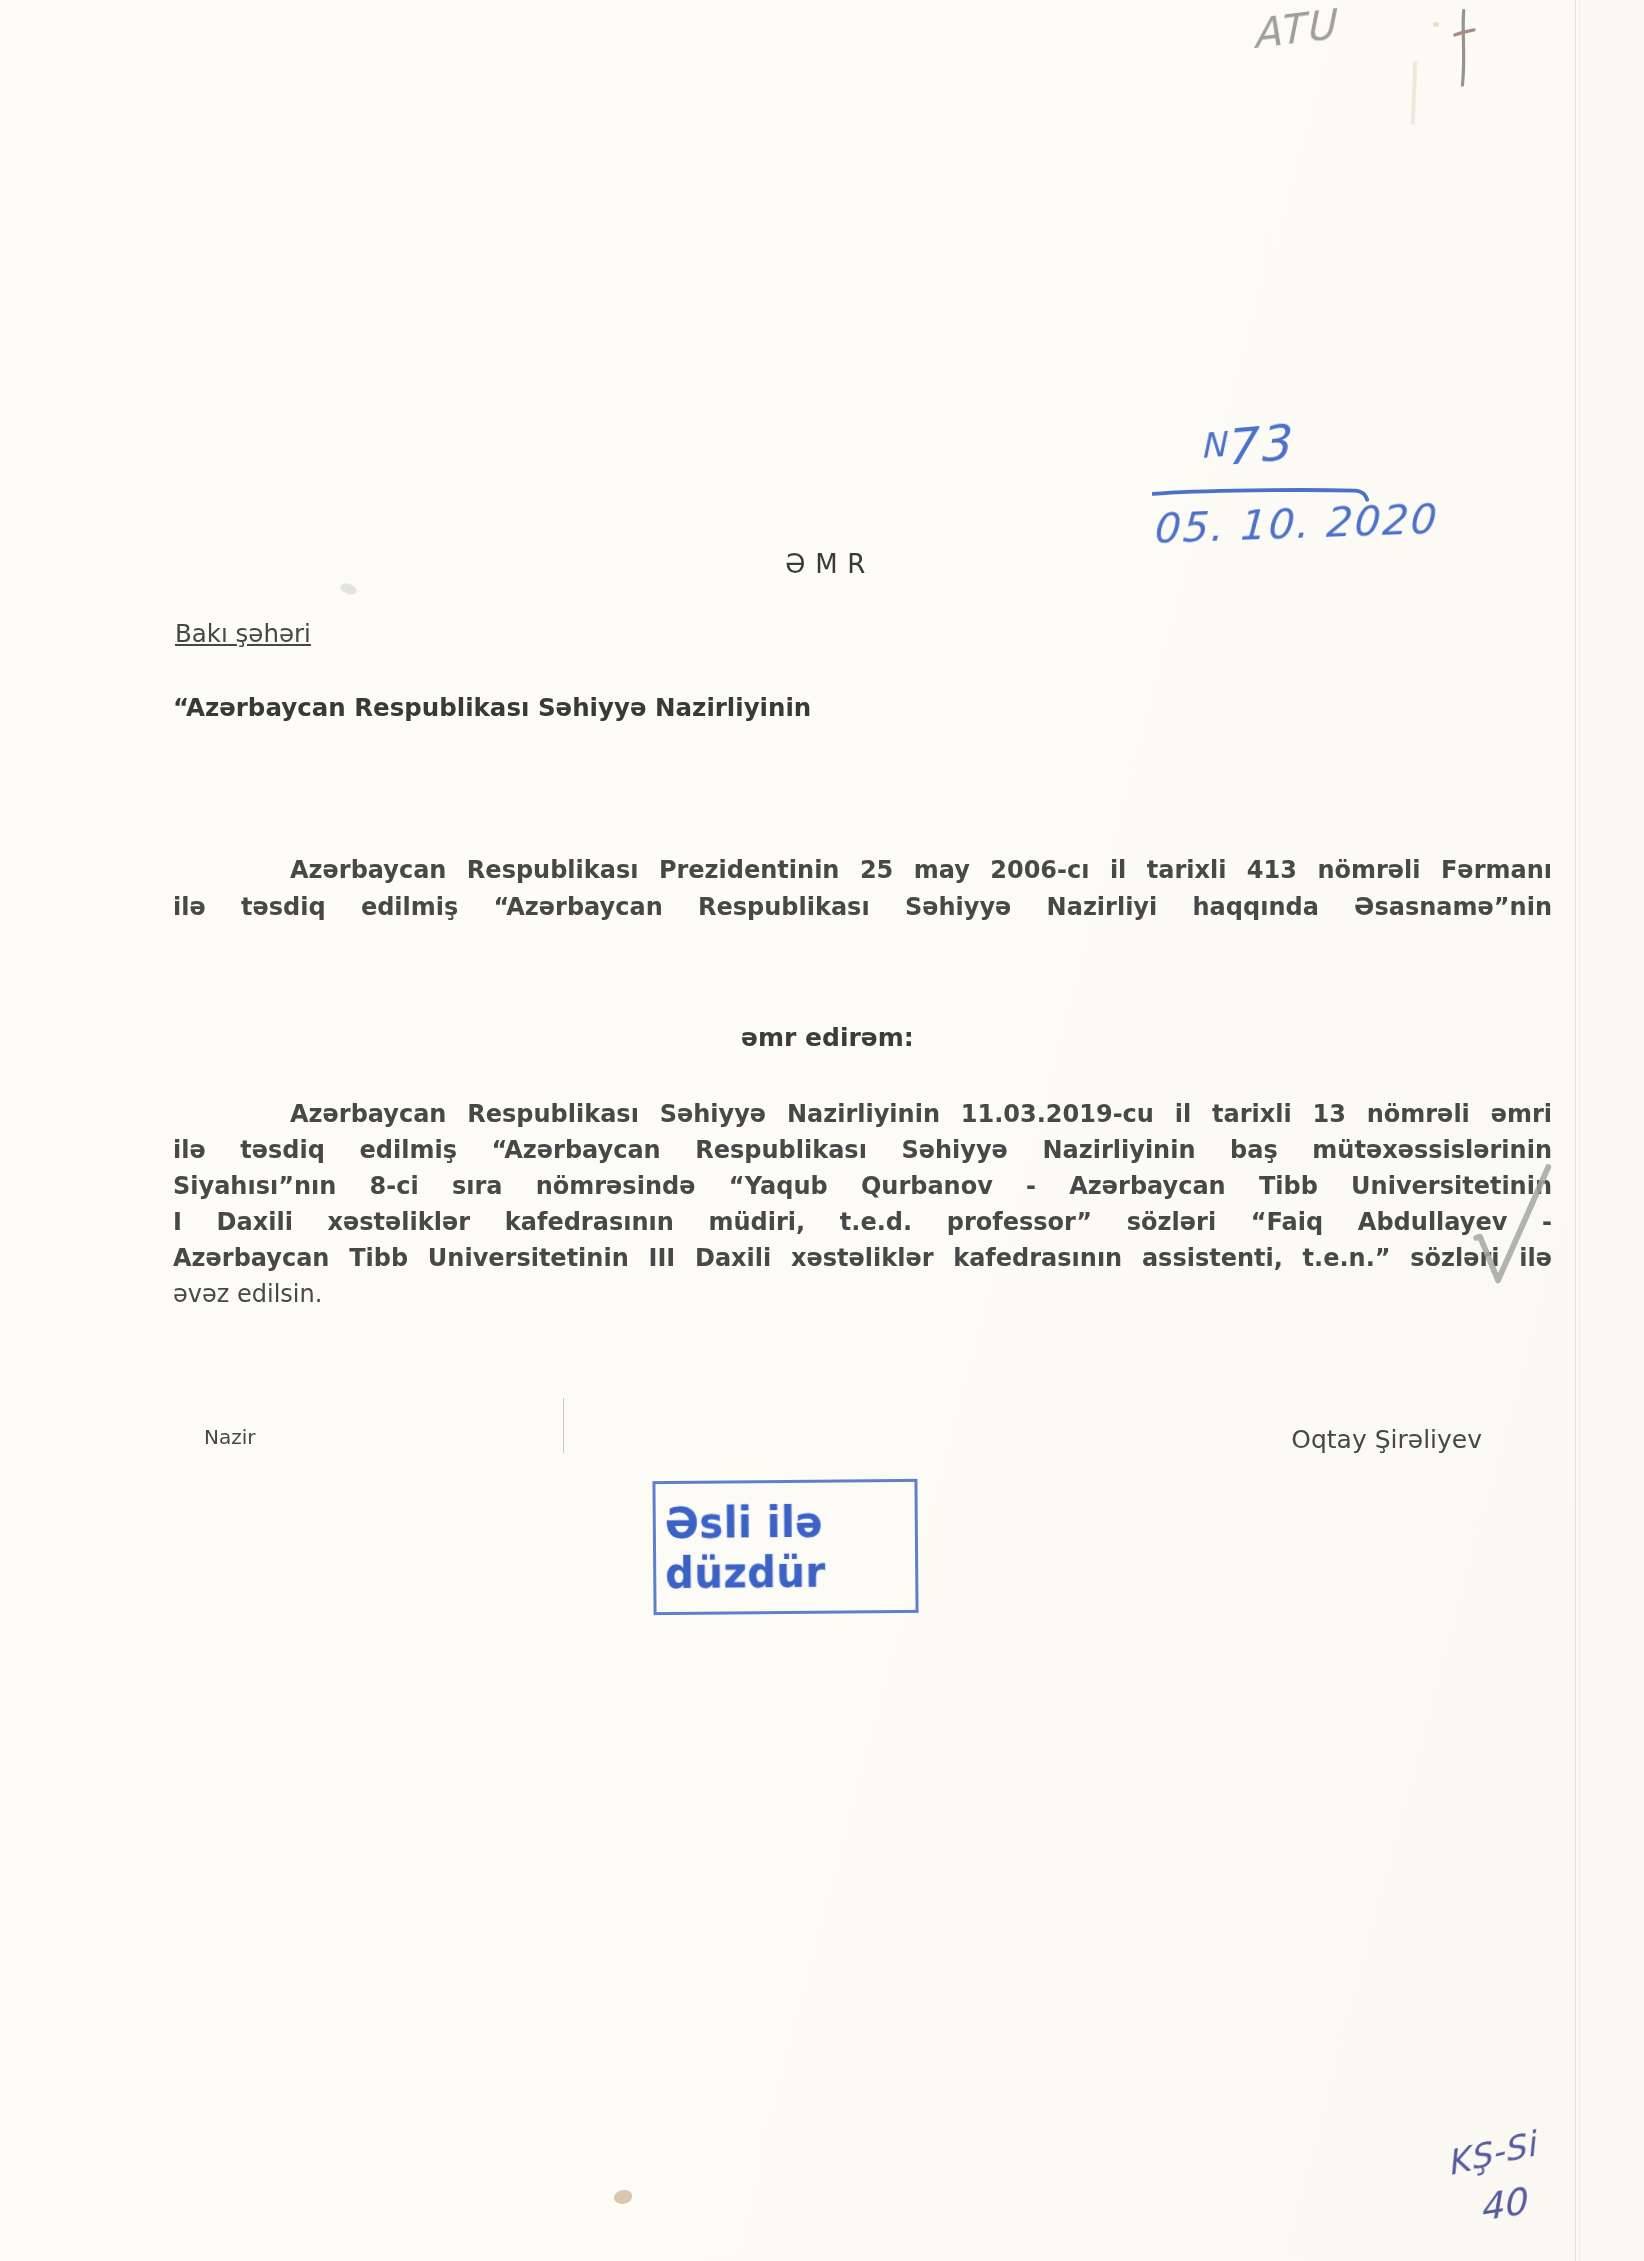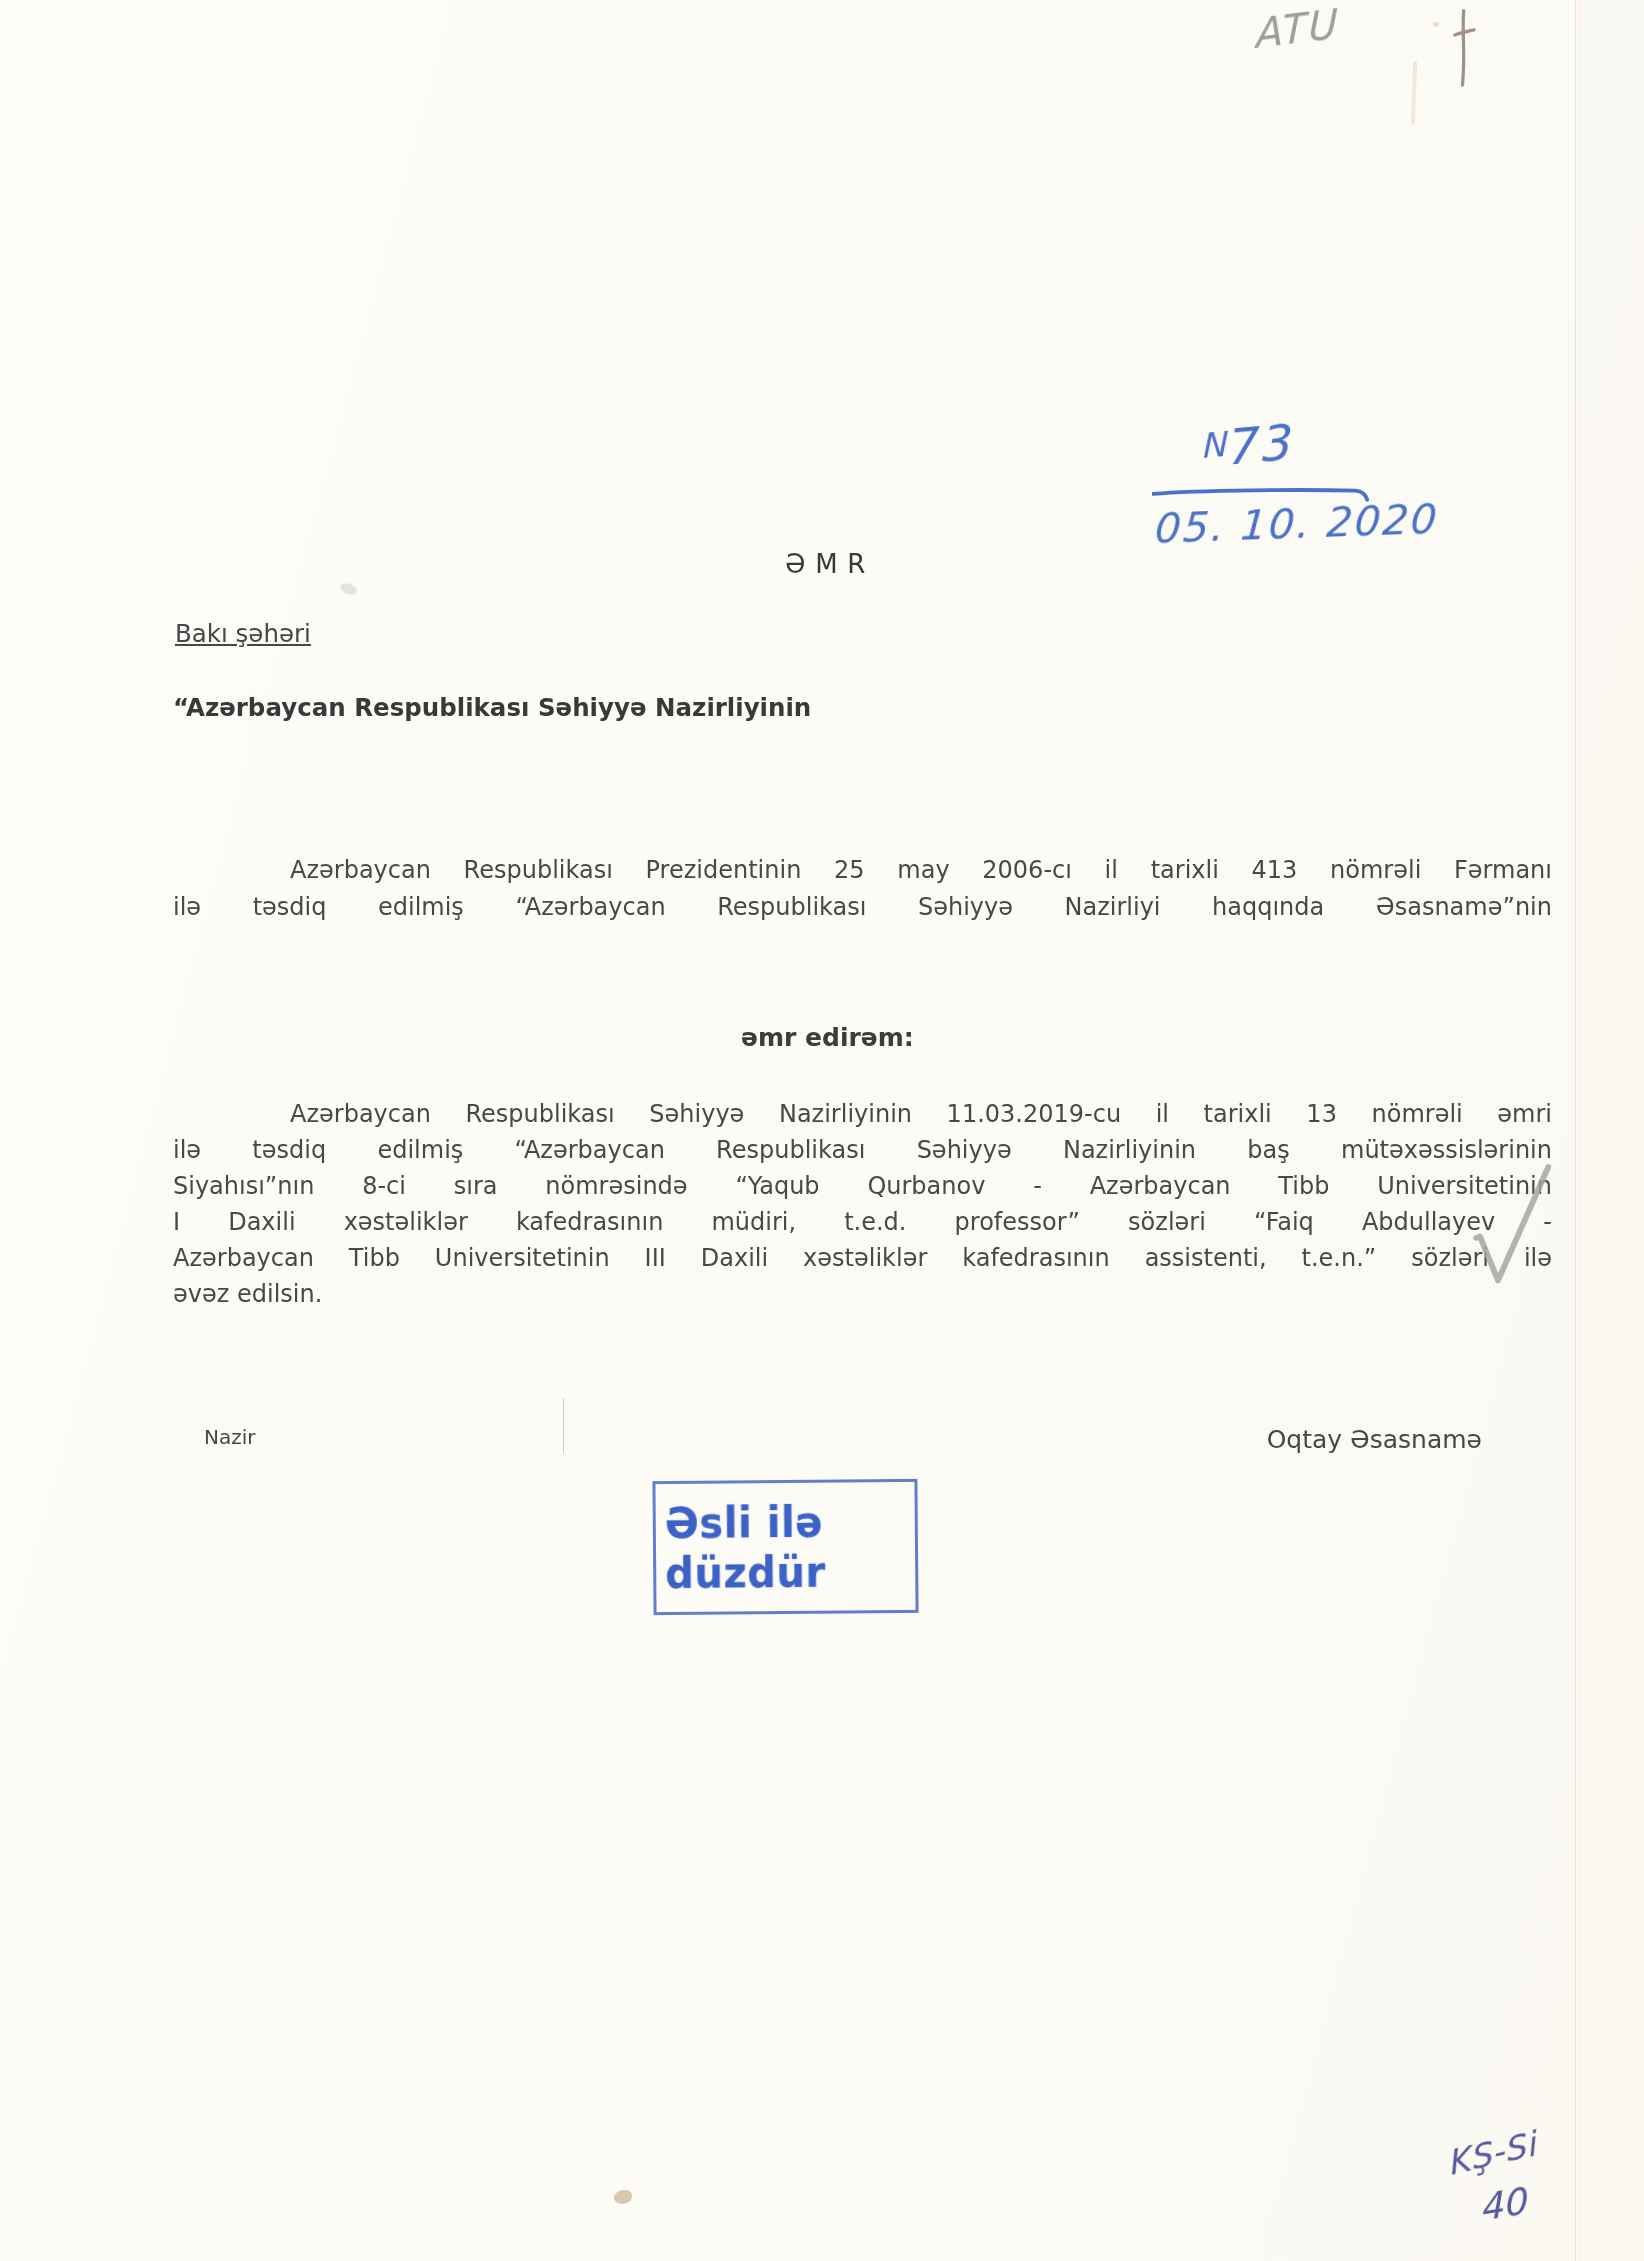--- a/index.html
+++ b/index.html
@@ -14,21 +14,21 @@
     position:absolute;left:785px;top:549px;
     font-size:26px;font-weight:normal;letter-spacing:9.7px;color:#3a3a3a;
   }
   .city{position:absolute;left:175px;top:619px;font-size:24.5px;color:#474747;text-decoration:underline;}
   .subject{position:absolute;left:173px;top:691px;font-size:24.5px;font-weight:bold;color:#393939;line-height:33px;}
   .subject .s2{padding-left:6.4px;}
   .subject .s3{padding-left:7.7px;}
   .para{position:absolute;left:173px;width:1379px;font-size:24px;line-height:37px;color:#484848;}
   .preamble{top:852px;}
   .orderbody{top:1096px;line-height:36px;}
-  .jline{text-align:justify;text-align-last:justify;}
+  .jline{text-align:justify;text-align-last:justify;font-weight:bold;}
   .indent{text-indent:117px;}
   .lline{text-align:left;}
   .order-intro{position:absolute;left:741px;top:1023px;font-size:25px;font-weight:bold;color:#3c3c3c;}
   .sig-title{position:absolute;left:188px;top:1425px;font-size:20px;color:#474747;margin-left:16px;}
   .sig-name{position:absolute;right:162px;top:1425px;font-size:25px;color:#474747;}
   
   .stamp{
     position:absolute;left:653px;top:1480px;width:259px;height:128px;
     border:3.2px solid rgba(62,99,198,.82);
     display:flex;align-items:center;justify-content:center;
@@ -109,21 +109,21 @@
     <div class="jline">I Daxili xəstəliklər kafedrasının müdiri, t.e.d. professor” sözləri “Faiq Abdullayev -</div>
     <div class="jline">Azərbaycan Tibb Universitetinin III Daxili xəstəliklər kafedrasının assistenti, t.e.n.” sözləri ilə</div>
     <div class="lline">əvəz edilsin.</div>
   </div>
 
   <svg class="svgmark check-svg" width="83" height="134" viewBox="0 0 128 208">
     <path d="M6 124 L12 122 L40 190 L118 14" fill="none" stroke="#a6a79e" stroke-width="9" stroke-linecap="round" stroke-linejoin="round"></path>
   </svg>
 
   <div class="sig-title">Nazir</div>
-  <div class="sig-name">Oqtay Əsasnamə</div>
+  <div class="sig-name">Oqtay Şirəliyev</div>
 
   <div class="stamp">
     <span>Əsli ilə düzdür</span>
   </div>
 
   <div class="hw code1">KŞ-Si</div>
   <div class="hw code2">40</div>
 
   <div class="edge-strip"></div>
   <div class="edge-line"></div>

